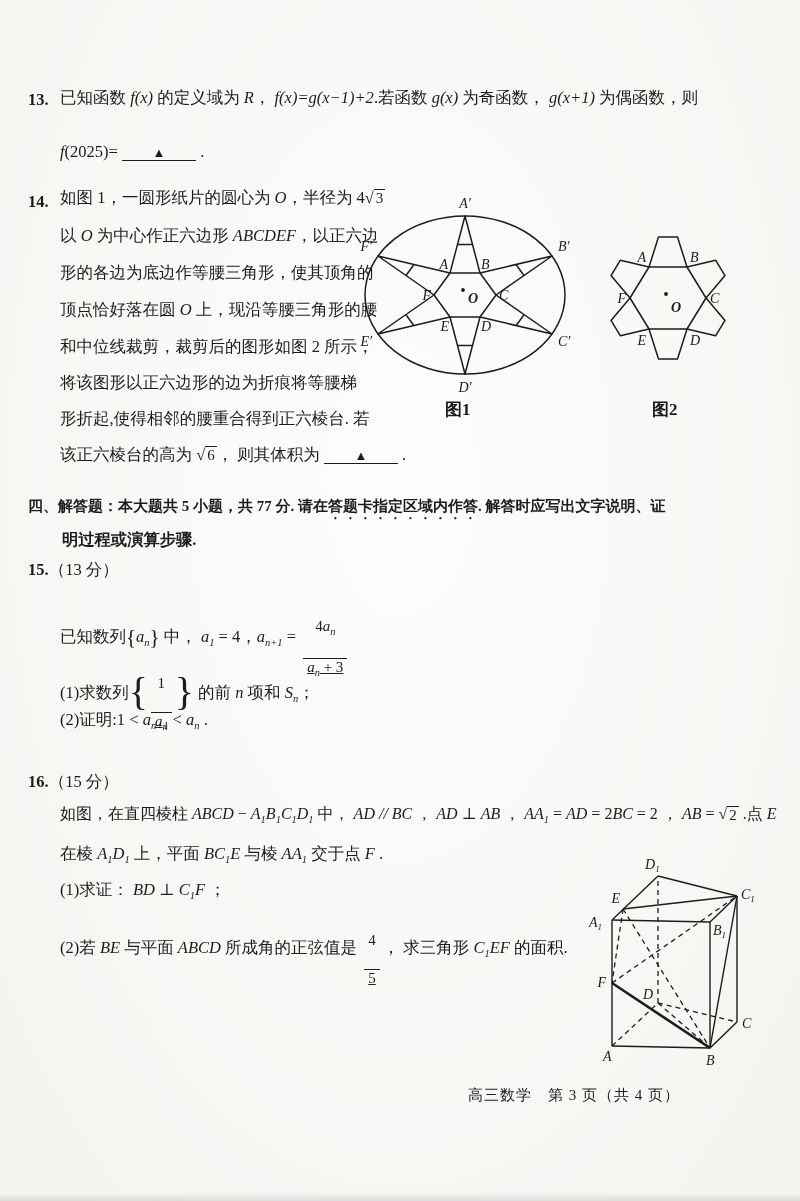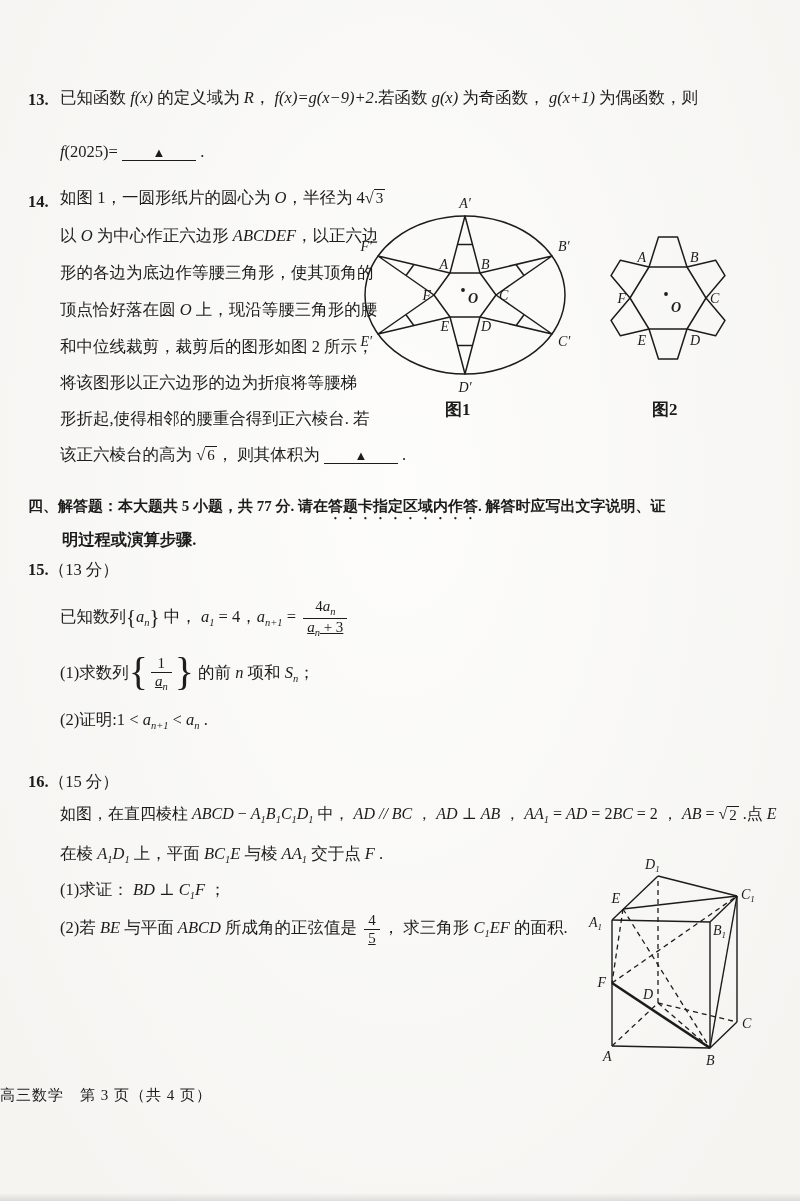--- a/index.html
+++ b/index.html
@@ -17,44 +17,44 @@
   .bold{font-weight:700;}
   .cn{font-style:normal;}
   .m{font-style:italic;font-family:"Liberation Serif","DejaVu Serif",serif;}
   .mn{font-style:normal;}
   .e{
     text-emphasis:filled dot #1c1c1c;text-emphasis-position:under right;
     -webkit-text-emphasis:filled dot #1c1c1c;-webkit-text-emphasis-position:under;
   }
   .msub{font-size:10.5px;font-style:italic;vertical-align:-4px;letter-spacing:0;}
   .frac{display:inline-flex;flex-direction:column;vertical-align:middle;text-align:center;margin:0 3px;line-height:1.12;}
-  .fnum,.fden{display:block;padding:0 4px;font-size:15px;}
+  .fnum,.fden{display:block;padding:0 4px;font-size:15px;margin-top:20px;}
   .fden{border-top:1.4px solid #1c1c1c;text-decoration:underline;}
   .sqrt{display:inline-flex;align-items:stretch;}
   .rsgn{font-style:normal;line-height:1.05;}
   .rad{border-top:1.5px solid #1c1c1c;padding:0 2px;line-height:1.15;font-size:15px;}
   .blank{display:inline-block;min-width:62px;border-bottom:1.8px solid #1c1c1c;
          text-align:center;font-size:13px;line-height:15px;padding:0 6px;vertical-align:baseline;}
   .br{font-size:21px;vertical-align:-2px;font-style:normal;}
   .Br{font-size:40px;font-weight:300;vertical-align:middle;line-height:0;font-style:normal;position:relative;top:-2px;}
   .caption{position:absolute;font-size:17px;font-weight:600;}
-  .footer{position:absolute;left:0;top:1086px;width:680px;text-align:left;font-size:15px;letter-spacing:1px;}
+  .footer{position:absolute;left:0;top:1086px;width:680px;text-align:right;font-size:15px;letter-spacing:1px;}
   svg{position:absolute;}
   svg text{font-family:"Liberation Serif","DejaVu Serif",serif;font-style:italic;font-size:14px;fill:#1c1c1c;}
   svg .ss{font-size:9px;}
   .edge-shadow{position:absolute;left:0;bottom:0;width:800px;height:8px;
     background:linear-gradient(to bottom,rgba(0,0,0,0),rgba(0,0,0,.10));}
 </style>
 </head>
 <body>
 
 <div class="page">
 
   <div class="line qno" style="left:28px;top:88px">13.</div>
-  <div class="line" style="left:60px;top:86px"><span class="cn">已知函数 </span><span class="m">f(x)</span><span class="cn"> 的定义域为 </span><span class="m">R</span><span class="cn">， </span><span class="m">f(x)=g(x−9)+2</span><span class="cn">.若函数 </span><span class="m">g(x)</span><span class="cn"> 为奇函数， </span><span class="m">g(x+1)</span><span class="cn"> 为偶函数，则</span></div>
+  <div class="line" style="left:60px;top:86px"><span class="cn">已知函数 </span><span class="m">f(x)</span><span class="cn"> 的定义域为 </span><span class="m">R</span><span class="cn">， </span><span class="m">f(x)=g(x−1)+2</span><span class="cn">.若函数 </span><span class="m">g(x)</span><span class="cn"> 为奇函数， </span><span class="m">g(x+1)</span><span class="cn"> 为偶函数，则</span></div>
   <div class="line" style="left:60px;top:140px"><span class="m">f</span><span class="mn">(2025)= </span><span class="blank">▲</span><span class="cn"> .</span></div>
 
   <div class="line qno" style="left:28px;top:190px">14.</div>
   <div class="line" style="left:60px;top:186px"><span class="cn">如图 1，一圆形纸片的圆心为 </span><span class="m">O</span><span class="cn">，半径为 4</span><span class="sqrt">
         <span class="rsgn">√</span>
         <span class="rad"><span class="mn">3</span></span>
       </span></div>
   <div class="line" style="left:60px;top:261px"><span class="cn">形的各边为底边作等腰三角形，使其顶角的</span></div>
   <div class="line" style="left:60px;top:224px"><span class="cn">以 </span><span class="m">O</span><span class="cn"> 为中心作正六边形 </span><span class="m">ABCDEF</span><span class="cn">，以正六边</span></div>
   <div class="line" style="left:60px;top:298px"><span class="cn">顶点恰好落在圆 </span><span class="m">O</span><span class="cn"> 上，现沿等腰三角形的腰</span></div>

